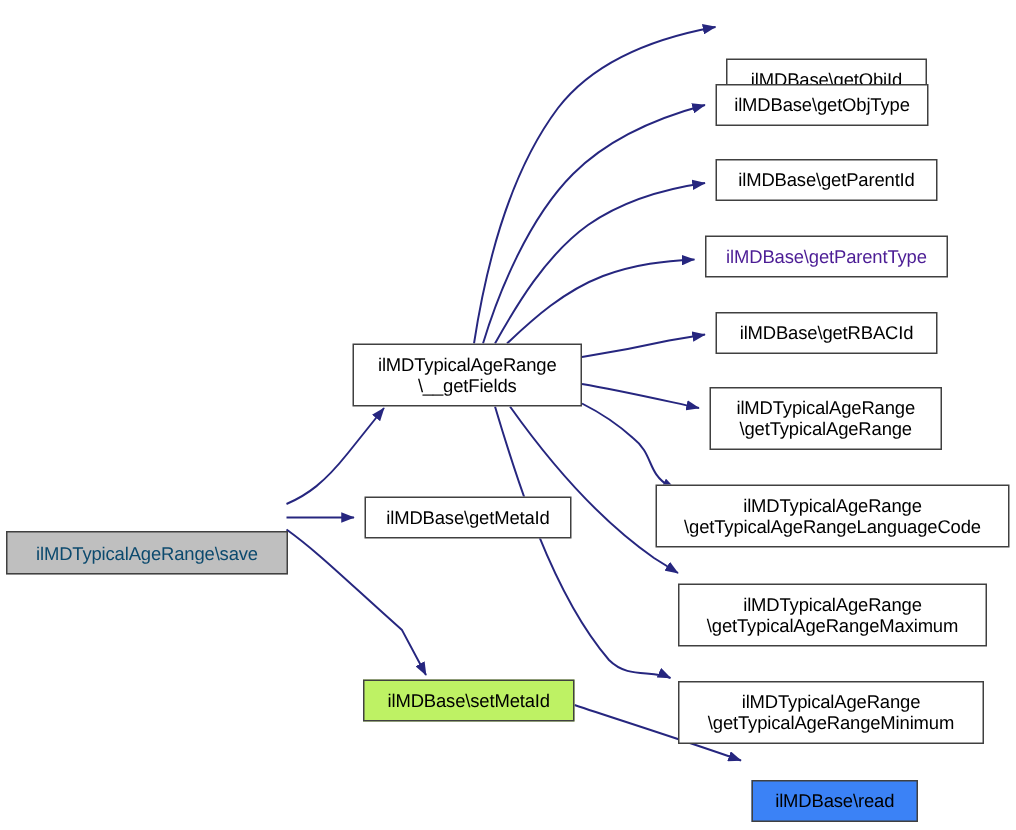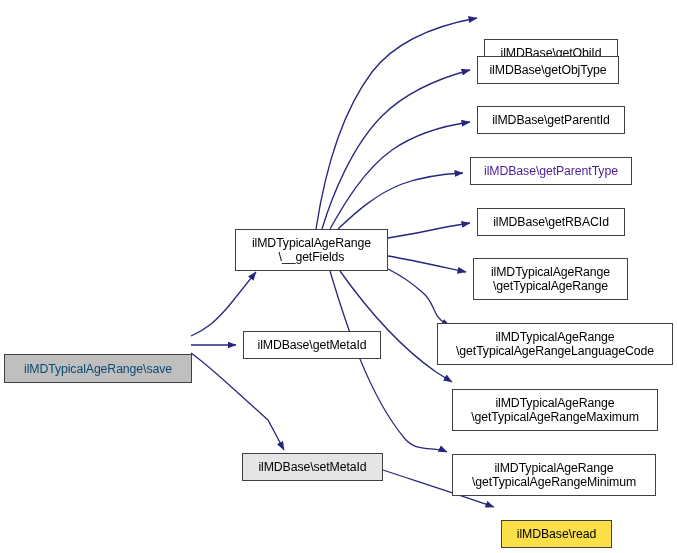--- a/index.html
+++ b/index.html
@@ -72,29 +72,29 @@
         <path d="M340,271 C362,302 396,344 436,372 L452,382" fill="none" stroke="#26267f" stroke-width="1.3" marker-end="url(#arrowhead)"></path>
         <path d="M330,271 C344,318 368,396 406,440 C419,453 434,446 447,452" fill="none" stroke="#26267f" stroke-width="1.3" marker-end="url(#arrowhead)"></path>
         <path d="M383,470 C416,481 460,495 494,507" fill="none" stroke="#26267f" stroke-width="1.3" marker-end="url(#arrowhead)"></path>
       </g>
   </svg>
   <div id="node-layer">
       <div class="node-box highlight" style="left: 4px; top: 330px; width: 188px; height: 29px; background: rgb(191, 191, 191); border-color: rgb(64, 64, 64); color: #0c4a6e; margin-top: 24px;"><span class="node-label">ilMDTypicalAgeRange\save</span></div>
       <div class="node-box" style="left: 235px; top: 229px; width: 153px; height: 42px; background: rgb(255, 255, 255); border-color: rgb(64, 64, 64); color: rgb(0, 0, 0);"><span class="node-label">ilMDTypicalAgeRange
 \__getFields</span></div>
       <div class="node-box" style="left: 243px; top: 331px; width: 138px; height: 28px; background: rgb(255, 255, 255); border-color: rgb(64, 64, 64); color: rgb(0, 0, 0);"><span class="node-label">ilMDBase\getMetaId</span></div>
-      <div class="node-box" style="left: 242px; top: 453px; width: 141px; height: 28px; background: #e5e5e5; border-color: rgb(64, 64, 64); color: rgb(0, 0, 0);"><span class="node-label">ilMDBase\setMetaId</span></div>
+      <div class="node-box" style="left: 242px; top: 453px; width: 141px; height: 28px; background: #bef264; border-color: rgb(64, 64, 64); color: rgb(0, 0, 0);"><span class="node-label">ilMDBase\setMetaId</span></div>
       <div class="node-box" style="left: 484px; top: 4px; width: 134px; height: 28px; background: rgb(255, 255, 255); border-color: rgb(64, 64, 64); color: rgb(0, 0, 0); margin-top: 35px;"><span class="node-label">ilMDBase\getObjId</span></div>
       <div class="node-box" style="left: 477px; top: 56px; width: 142px; height: 28px; background: rgb(255, 255, 255); border-color: rgb(64, 64, 64); color: rgb(0, 0, 0);"><span class="node-label">ilMDBase\getObjType</span></div>
       <div class="node-box" style="left: 477px; top: 106px; width: 148px; height: 28px; background: rgb(255, 255, 255); border-color: rgb(64, 64, 64); color: rgb(0, 0, 0); text-align: right;"><span class="node-label">ilMDBase\getParentId</span></div>
       <div class="node-box" style="left: 470px; top: 157px; width: 162px; height: 28px; background: rgb(255, 255, 255); border-color: rgb(64, 64, 64); color: #4c1d95;"><span class="node-label">ilMDBase\getParentType</span></div>
       <div class="node-box" style="left: 477px; top: 208px; width: 148px; height: 28px; background: rgb(255, 255, 255); border-color: rgb(64, 64, 64); color: rgb(0, 0, 0); text-align: center;"><span class="node-label">ilMDBase\getRBACId</span></div>
       <div class="node-box" style="left: 473px; top: 258px; width: 155px; height: 42px; background: rgb(255, 255, 255); border-color: rgb(64, 64, 64); color: rgb(0, 0, 0);"><span class="node-label">ilMDTypicalAgeRange
 \getTypicalAgeRange</span></div>
       <div class="node-box" style="left: 437px; top: 323px; width: 236px; height: 42px; background: rgb(255, 255, 255); border-color: rgb(64, 64, 64); color: rgb(0, 0, 0);"><span class="node-label">ilMDTypicalAgeRange
 \getTypicalAgeRangeLanguageCode</span></div>
       <div class="node-box" style="left: 452px; top: 389px; width: 206px; height: 42px; background: rgb(255, 255, 255); border-color: rgb(64, 64, 64); color: rgb(0, 0, 0);"><span class="node-label">ilMDTypicalAgeRange
 \getTypicalAgeRangeMaximum</span></div>
       <div class="node-box" style="left: 452px; top: 454px; width: 204px; height: 42px; background: rgb(255, 255, 255); border-color: rgb(64, 64, 64); color: rgb(0, 0, 0);"><span class="node-label">ilMDTypicalAgeRange
 \getTypicalAgeRangeMinimum</span></div>
-      <div class="node-box" style="left: 501px; top: 520px; width: 111px; height: 28px; background: #fde047; border-color: rgb(64, 64, 64); color: rgb(0, 0, 0); text-align: right;"><span class="node-label">ilMDBase\read</span></div>
+      <div class="node-box" style="left: 501px; top: 520px; width: 111px; height: 28px; background: #3b82f6; border-color: rgb(64, 64, 64); color: rgb(0, 0, 0); text-align: right;"><span class="node-label">ilMDBase\read</span></div>
     </div>
 </div>
 
 </body></html>

